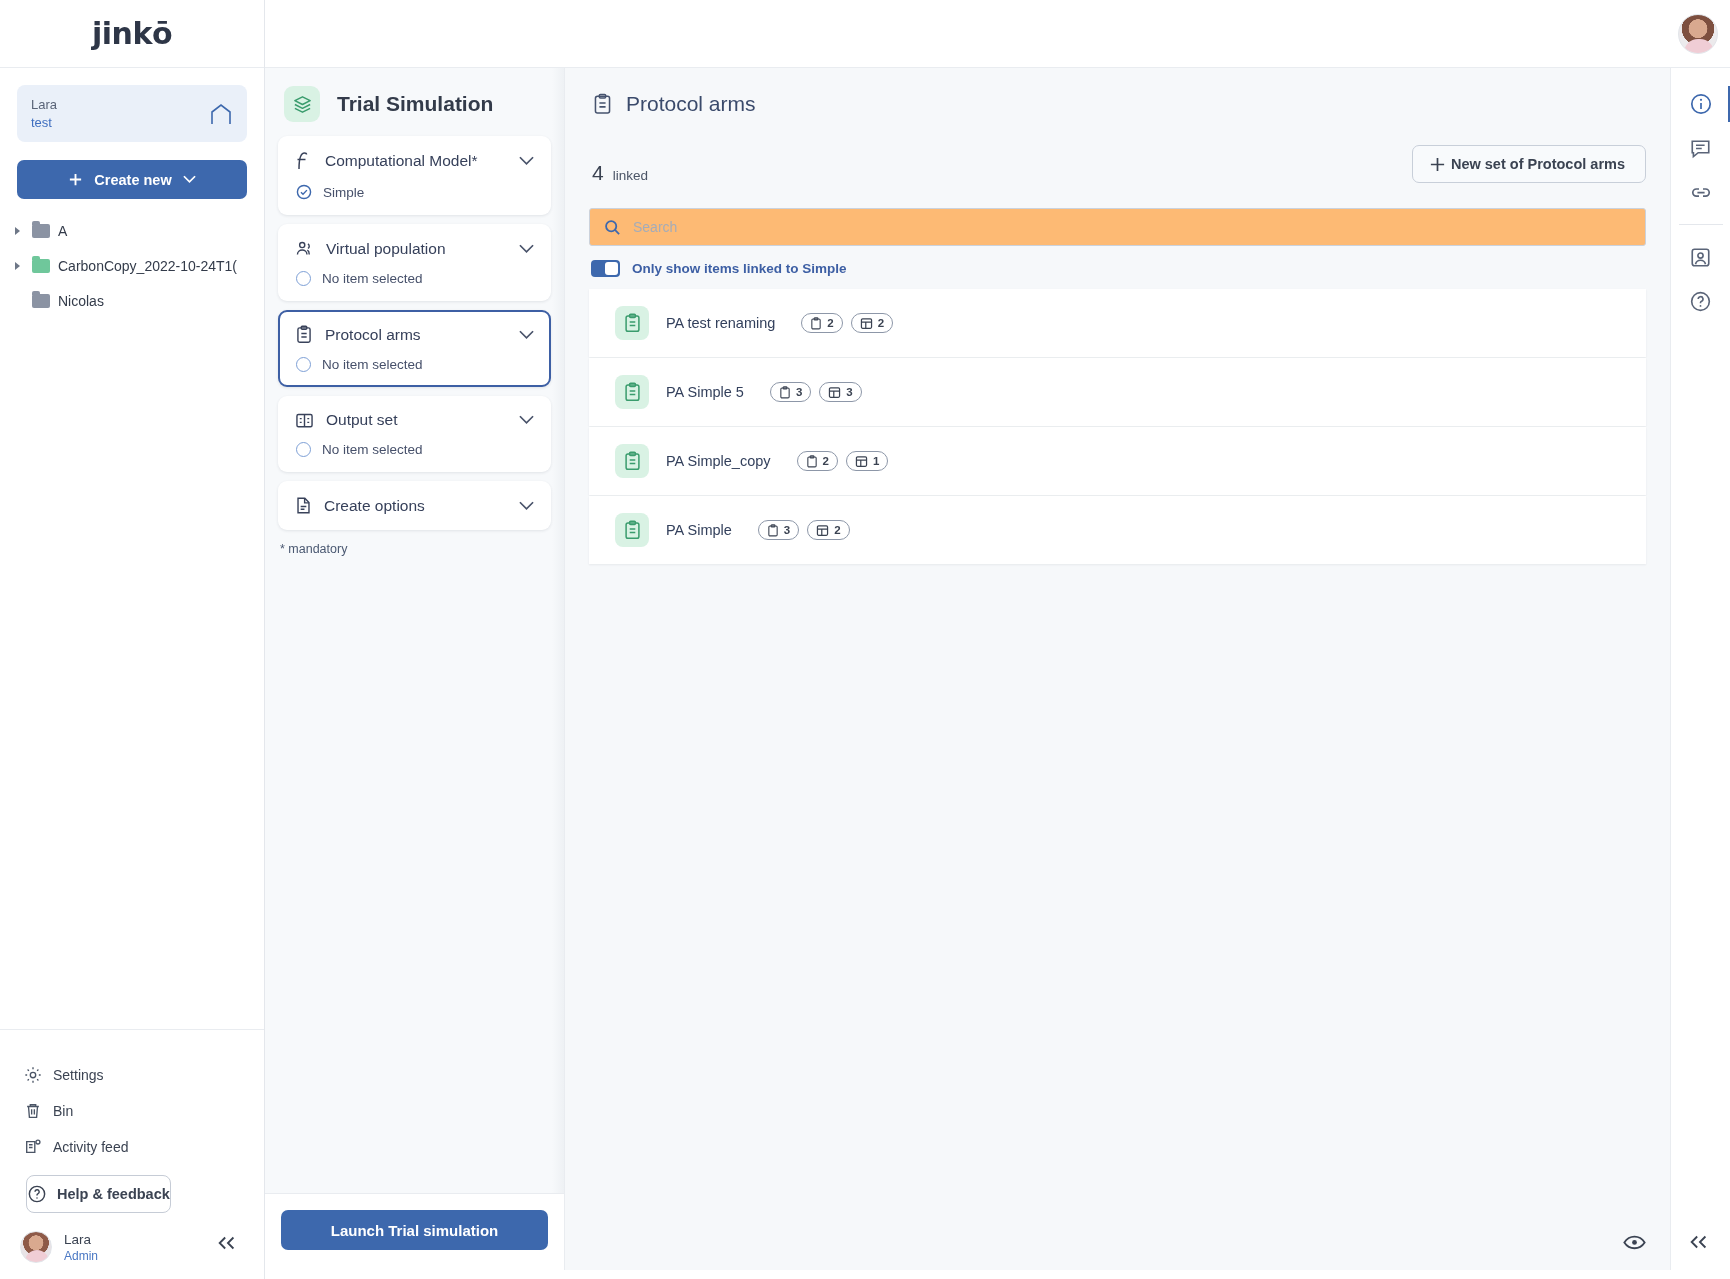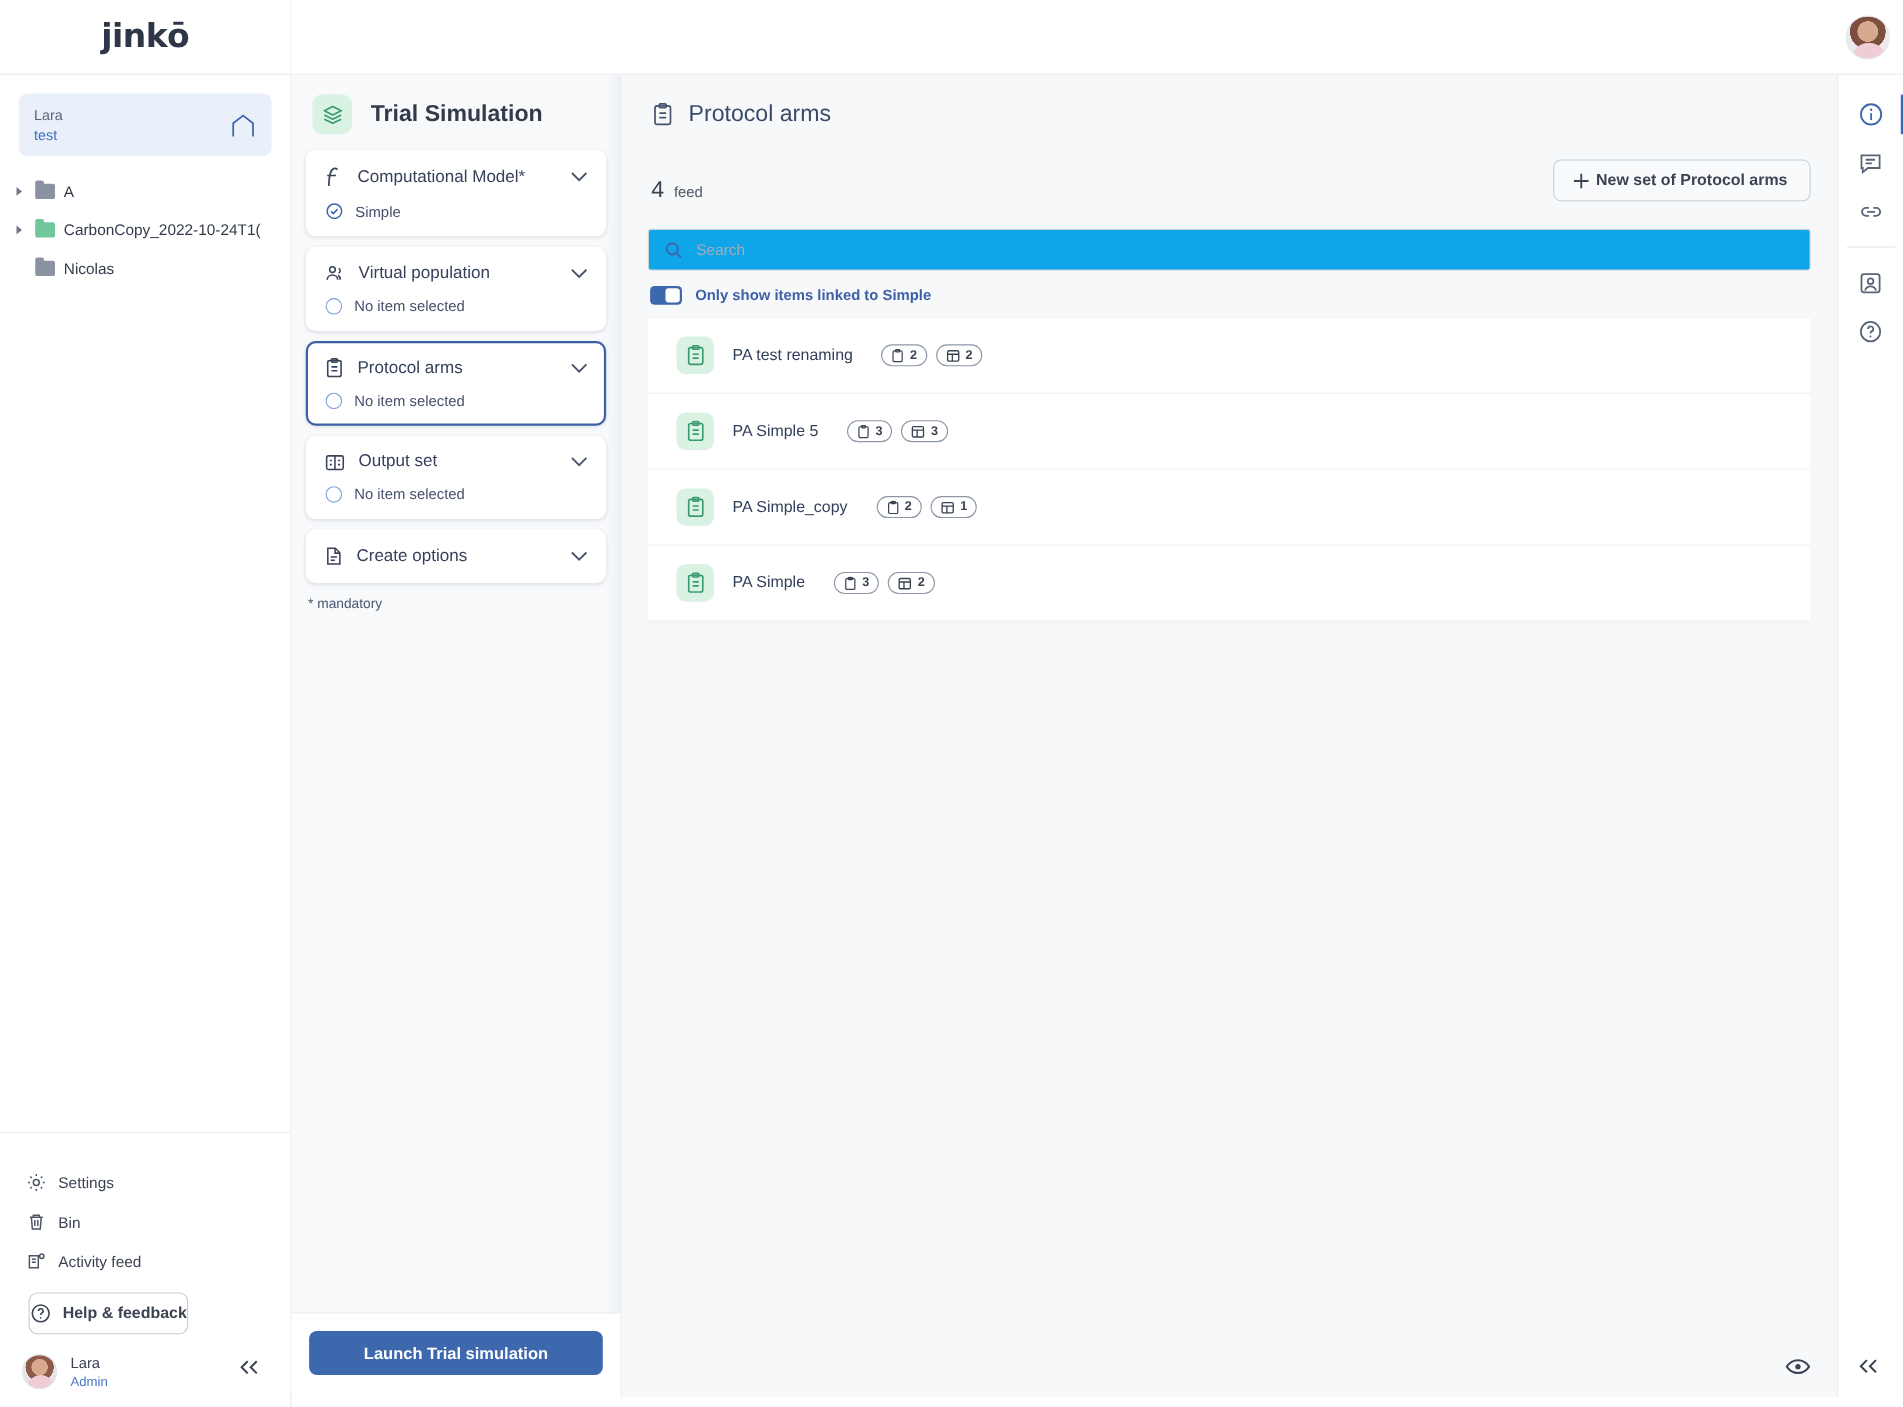--- a/index.html
+++ b/index.html
@@ -143,21 +143,21 @@
   .count-lbl { font-size: 13.5px; color: #4b5566; }
   .new-set-btn {
     position: absolute; right: 0; top: -16px;
     height: 38px; padding: 0 20px 0 16px;
     background: #f8fafc; border: 1px solid #c8cfd9; border-radius: 7px;
     display: flex; align-items: center; gap: 5px; cursor: pointer;
     font-size: 14.5px; font-weight: 700; color: #3b4352; white-space: nowrap;
     font-family: "Liberation Sans", sans-serif;
   }
   .search-bar {
-    margin-top: 23px; height: 38px; background: #0ea5e9;
+    margin-top: 23px; height: 38px; background: #fdba74;
     border: 1px solid #cbd2dc; border-radius: 3px;
     display: flex; align-items: center; gap: 12px; padding: 0 14px;
   }
   .search-bar input {
     border: none; outline: none; flex: 1; font-size: 14px; color: #333b4a;
     font-family: "Liberation Sans", sans-serif; background: transparent;
   }
   .search-bar input::placeholder { color: #a4acb9; }
   .toggle-row { display: flex; align-items: center; gap: 12px; margin-top: 14px; padding-left: 2px; }
   .toggle {
@@ -223,20 +223,33 @@
         <span class="org-user">Lara</span>
         <span class="org-proj">test</span>
       </div>
       <span class="home-icon">
         <svg width="24" height="22" viewBox="0 0 24 22" fill="none" stroke="#3d68ad" stroke-width="1.6">
             <path d="M3 21V9l9-7 9 7v12"></path>
           </svg>
       </span>
     </div>
 
+    <button class="create-btn">
+      <span>
+        <svg width="15" height="15" viewBox="0 0 16 16" stroke="#fff" stroke-width="2">
+            <path d="M8 2v12M2 8h12"></path>
+          </svg>
+      </span>
+      <span>Create new</span>
+      <span>
+        <svg width="13" height="9" viewBox="0 0 14 9" fill="none" stroke="#fff" stroke-width="1.9">
+            <path d="M1 1l6 6 6-6"></path>
+          </svg>
+      </span>
+    </button>
 
     <div class="tree">
       <div class="tree-row">
         <span class="caret">
             <i class="caret-glyph"></i>
           </span>
         <span class="folder-ic" style="background:#8b93a3"></span>
         <span>A</span>
       </div>
       <div class="tree-row">
@@ -455,21 +468,21 @@
               <rect x="2.6" y="3" width="12.8" height="15.2" rx="1.8"></rect>
               <rect x="6.1" y="1.3" width="5.8" height="3.2" rx="1"></rect>
               <path d="M6.2 9h5.6M6.2 12.6h5.6"></path>
             </svg>
         </span>
         <span class="panel-title">Protocol arms</span>
       </div>
 
       <div class="count-row">
         <span class="count-num">4</span>
-        <span class="count-lbl">feed</span>
+        <span class="count-lbl">linked</span>
 
         <button class="new-set-btn">
           <span>
             <svg width="17" height="17" viewBox="0 0 18 18" stroke="#3b4352" stroke-width="1.8">
                 <path d="M9 2v14M2 9h14"></path>
               </svg>
           </span>
           <span>New set of Protocol arms</span>
         </button>
       </div>

